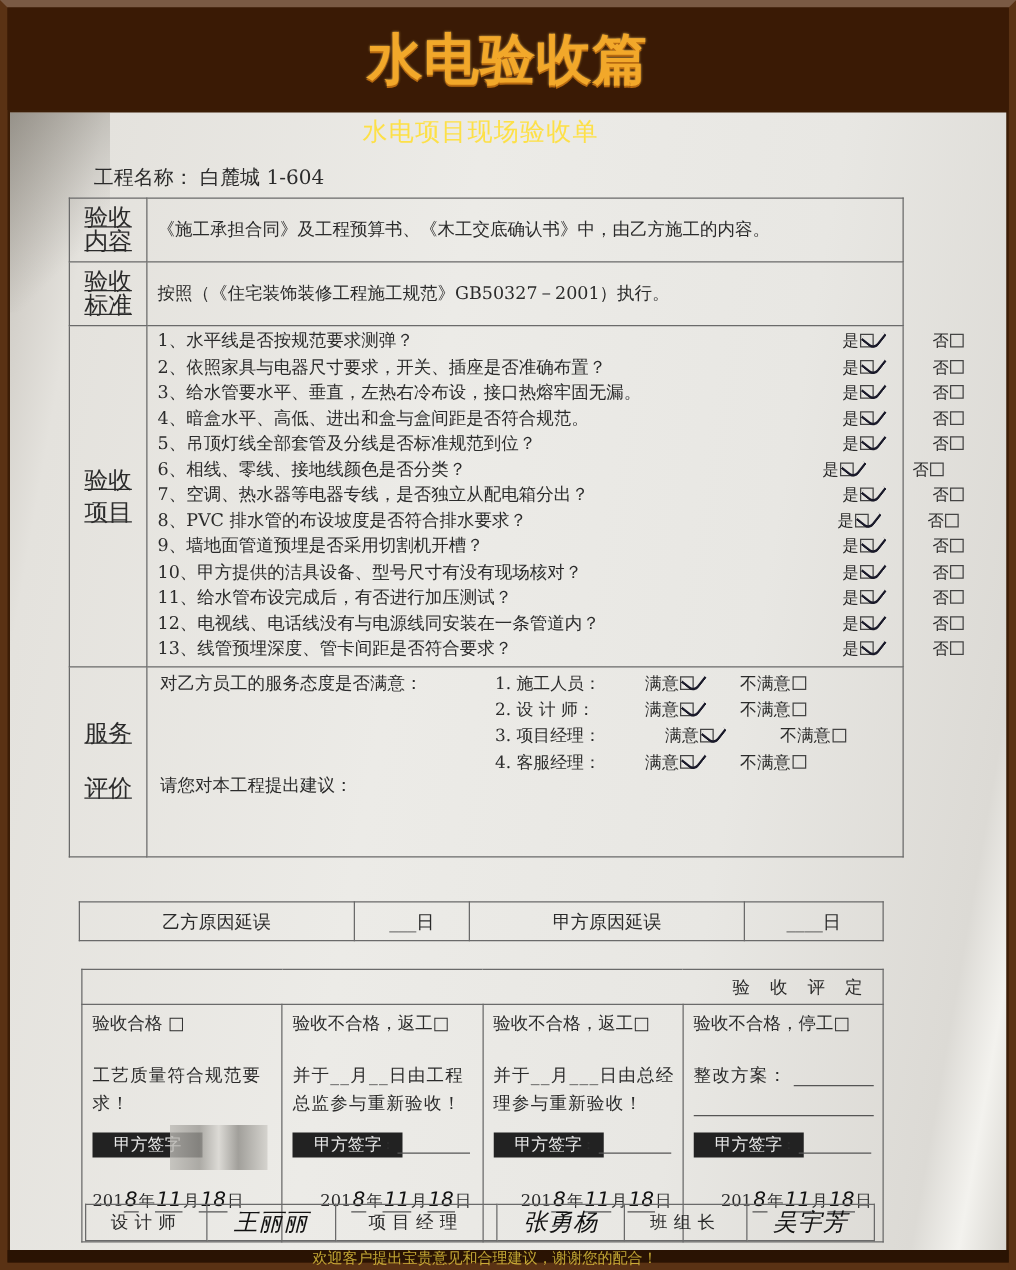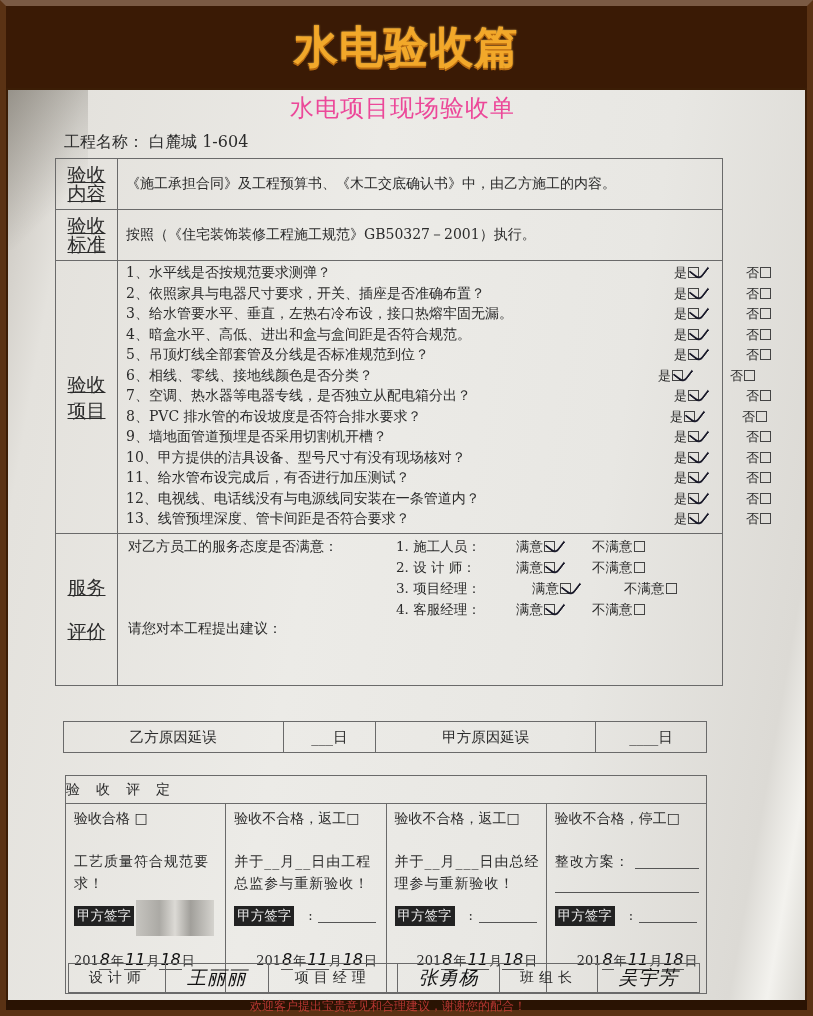--- a/index.html
+++ b/index.html
@@ -33,24 +33,24 @@
   }
   .paper-shadow {
     position: absolute; left: 0; top: 0; width: 80px; height: 160px;
     background: linear-gradient(135deg, rgba(90,85,75,0.45) 0%, rgba(90,85,75,0) 70%);
   }
   .bottom-strip {
     position: absolute; left: 6px; top: 1000px; width: 801px; height: 10px;
     background: #2a1303;
   }
   .doc-title {
-    position: absolute; left: 290px; top: 92px; font-size: 24px; letter-spacing: 1px; color: #ec4899;
+    position: absolute; left: 290px; top: 92px; font-size: 20px; letter-spacing: 1px; color: #fde047;
   }
   .project-name {
-    position: absolute; left: 64px; top: 132px; font-size: 16px; color: #2b2b2b;
+    position: absolute; left: 75px; top: 132px; font-size: 16px; color: #2b2b2b;
   }
   table { border-collapse: collapse; position: absolute; }
   td { border: 1.4px solid #6a6a6a; vertical-align: middle; font-size: 14px; color: #2b2b2b; }
   .main-table { left: 55px; top: 158px; width: 668px; }
   .lbl { width: 62px; text-align: center; font-size: 19px; line-height: 19px; padding: 2px 0; text-decoration: underline; }
   .content-cell { padding: 16px 8px; }
   .items-cell { padding: 2px 8px 3px 8px; }
   .item-row { display: flex; align-items: center; height: 20.5px; position: relative; font-size: 14px; }
   .item-text { flex: 1; white-space: nowrap; }
   .yes, .no { position: absolute; white-space: nowrap; font-size: 13px; }
@@ -67,41 +67,41 @@
   .sat-row .who { width: 120px; }
   .sat-row .sat { width: 76px; }
   .suggest { position: absolute; left: 10px; top: 86px; font-size: 14px; }
   .satq { position: absolute; left: 10px; top: 4px; font-size: 14px; }
 
   .delay-table { left: 63px; top: 721px; width: 644px; height: 32px; }
   .delay-table td { text-align: center; font-size: 14.5px; }
 
   .eval-table { left: 65px; top: 775px; width: 642px; }
   .eval-table td { font-size: 14px; }
-  .eval-head { text-align: left; height: 28px; letter-spacing: 16px; font-size: 14.5px; }
+  .eval-head { text-align: right; height: 28px; letter-spacing: 16px; font-size: 14.5px; }
   .eval-cell { width: 25%; vertical-align: top; padding: 6px 8px; height: 190px; position: relative; }
   .eval-cell .t1 { font-size: 14px; }
   .eval-cell .t2 { position: absolute; top: 46px; left: 8px; right: 6px; line-height: 22px; letter-spacing: 1px; }
   .sign-badge {
     position: absolute; top: 102px; left: 8px; background: #222; color: #e8e8e8;
-    font-size: 13.5px; padding: 1px 3px;
+    font-size: 13.5px; padding: 1px 17px;
   }
   .sign-line { position: absolute; top: 118px; left: 92px; width: 58px; border-bottom: 1px solid #555; }
   .sign-colon { position: absolute; top: 104px; left: 82px; font-size: 13px; }
   .date { position: absolute; top: 146px; font-size: 13px; white-space: nowrap; }
   .date .hw { font-family: "DejaVu Sans", sans-serif; font-style: italic; font-size: 16px; color: #111; border-bottom: 1px solid #555; padding: 0 1px; }
   .blur {
     position: absolute; top: 96px; left: 70px; width: 78px; height: 36px;
     background: linear-gradient(90deg, #bdbbb6 0%, #9c9a95 30%, #d8d6d1 50%, #8f8d88 70%, #cfcdc8 100%);
     opacity: .8;
   }
   .sig-table { left: 68px; top: 963px; width: 632px; height: 30px; }
   .sig-table td { text-align: center; font-size: 14px; letter-spacing: 5px; }
   .sig-table .hand { font-family: "DejaVu Sans", sans-serif; font-style: italic; font-size: 19px; letter-spacing: 1px; color: #111; }
-  .footer-note { position: absolute; left: 250px; top: 998px; font-size: 12px; color: #ef4444; opacity: .7; white-space: nowrap; }
+  .footer-note { position: absolute; left: 250px; top: 998px; font-size: 12px; color: #fde047; opacity: .7; white-space: nowrap; }
   .rule-line { position: absolute; border-bottom: 1px solid #555; }
 </style>
 </head>
 <body>
 
 <div class="frame"></div>
 
 <div class="banner">
   <span class="banner-title">水电验收篇</span>
 </div>

